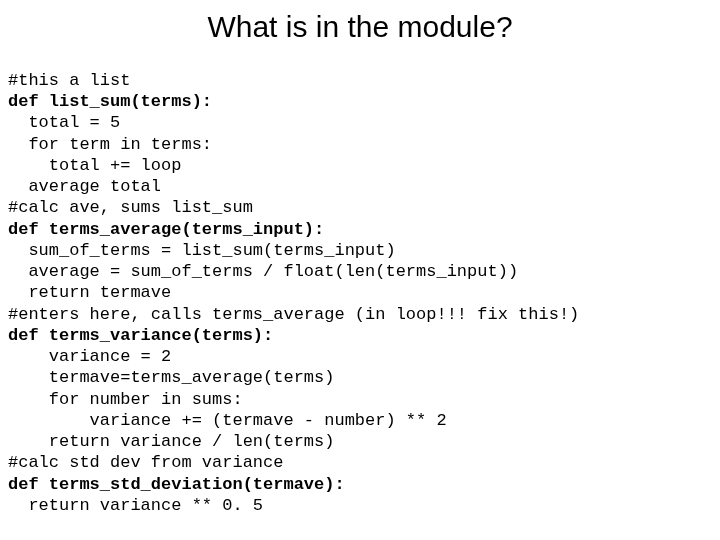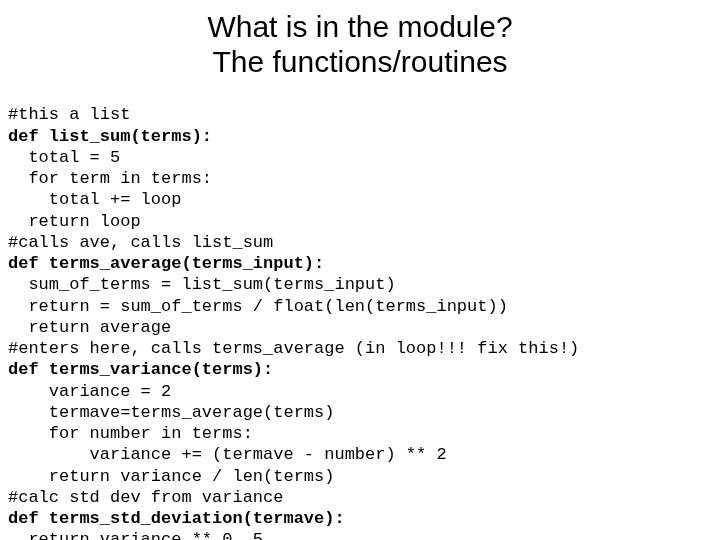--- a/index.html
+++ b/index.html
@@ -27,38 +27,37 @@
     padding-left: 8px;
     color: #000;
   }
   .b { font-weight: bold; }
 </style>
 </head>
 <body>
 
 <div class="title">
   <div>What is in the module?</div>
-  <div>The functions/routines</div>
 </div>
 
 <div class="code">
 <span>#this a list</span>
 <span class="b">def list_sum(terms):</span>
 <span>  total = 5</span>
 <span>  for term in terms:</span>
 <span>    total += loop</span>
-<span>  return loop</span>
-<span>#calls ave, calls list_sum</span>
+<span>  average total</span>
+<span>#calc ave, sums list_sum</span>
 <span class="b">def terms_average(terms_input):</span>
 <span>  sum_of_terms = list_sum(terms_input)</span>
-<span>  return = sum_of_terms / float(len(terms_input))</span>
-<span>  return average</span>
+<span>  average = sum_of_terms / float(len(terms_input))</span>
+<span>  return termave</span>
 <span>#enters here, calls terms_average (in loop!!! fix this!)</span>
 <span class="b">def terms_variance(terms):</span>
 <span>    variance = 2</span>
 <span>    termave=terms_average(terms)</span>
-<span>    for number in terms:</span>
+<span>    for number in sums:</span>
 <span>        variance += (termave - number) ** 2</span>
 <span>    return variance / len(terms)</span>
 <span>#calc std dev from variance</span>
 <span class="b">def terms_std_deviation(termave):</span>
 <span>  return variance ** 0. 5</span>
 </div>
 
 </body></html>

